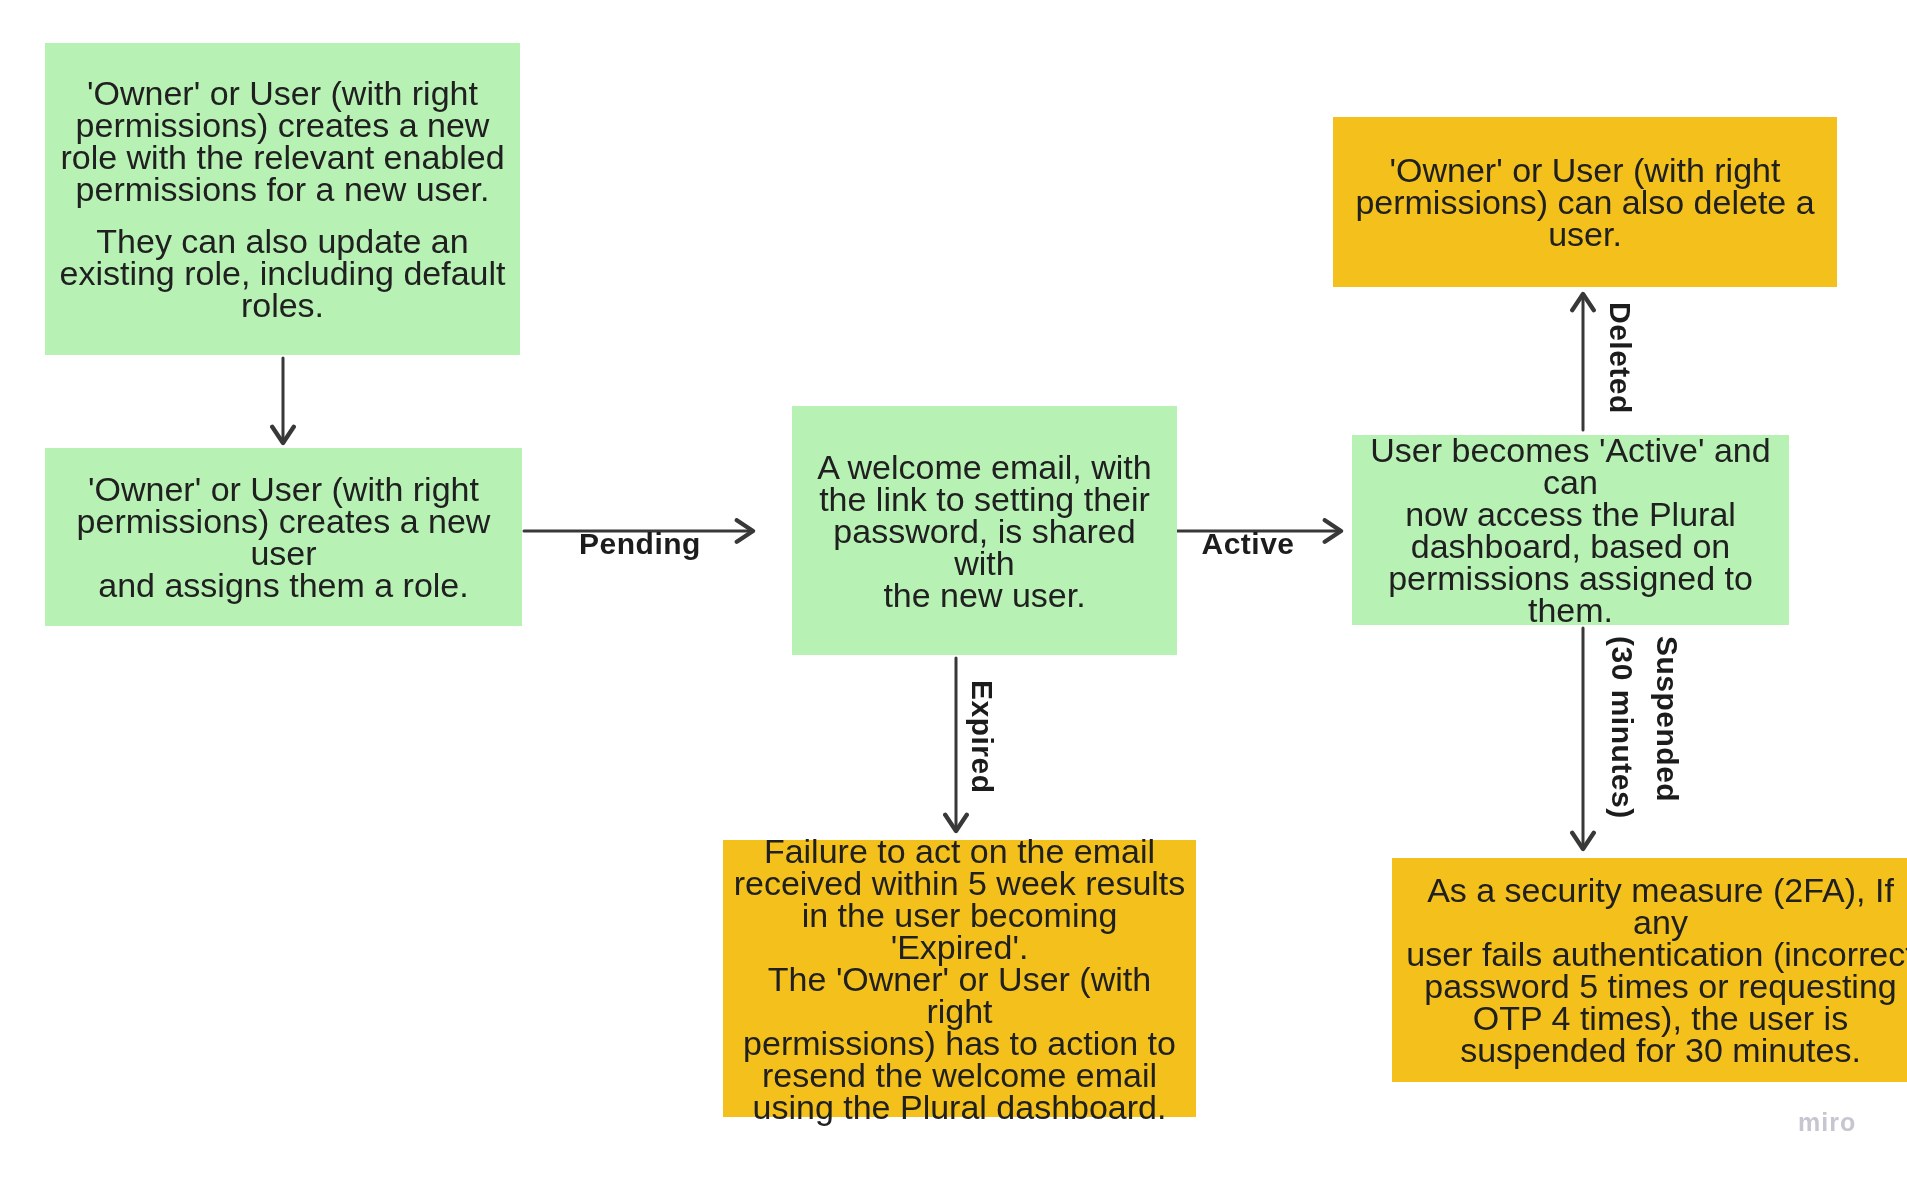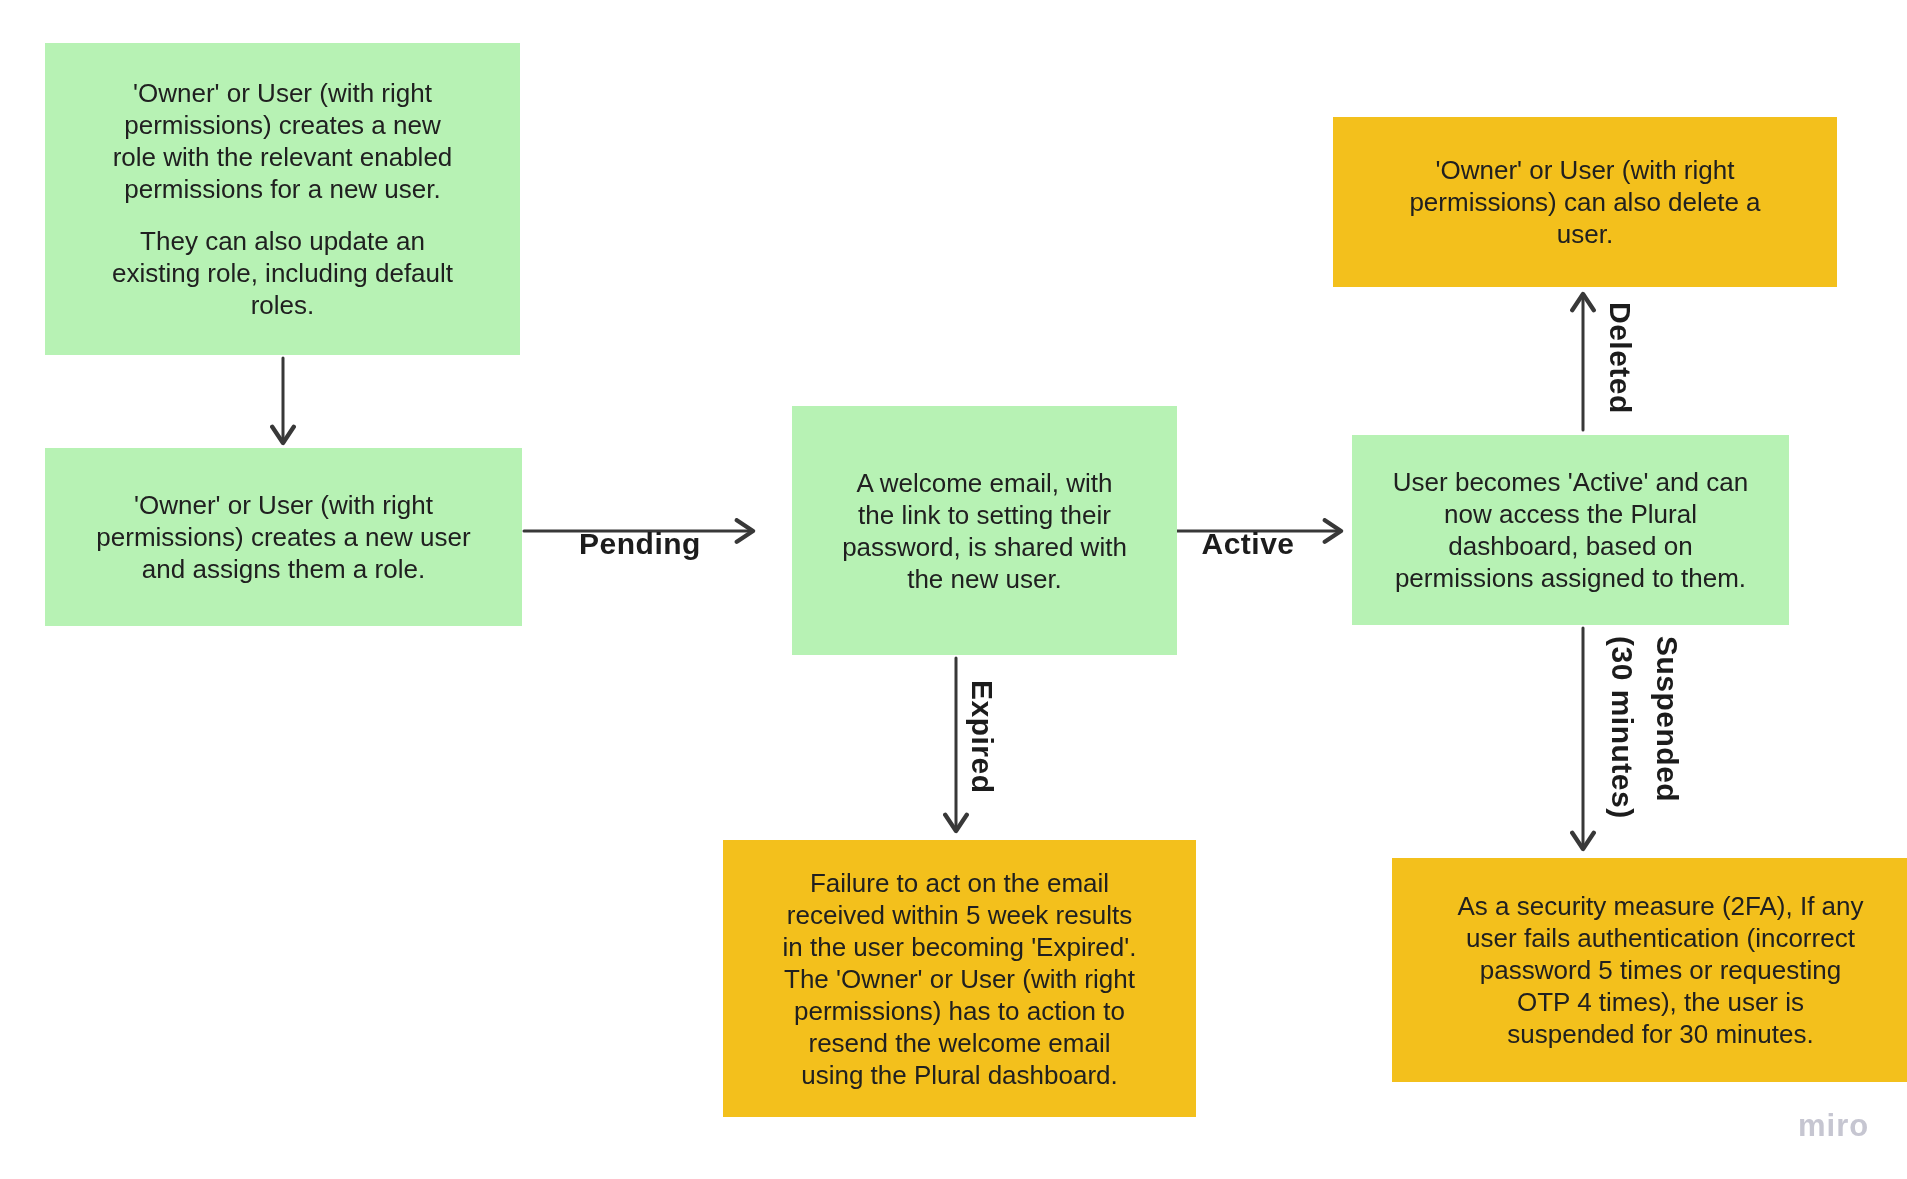--- a/index.html
+++ b/index.html
@@ -16,21 +16,21 @@
     overflow: hidden;
   }
   .node {
     position: absolute;
     display: flex;
     flex-direction: column;
     align-items: center;
     justify-content: center;
     text-align: center;
     box-sizing: border-box;
-    font-size: 26px;
+    font-size: 34px;
     line-height: 32px;
     color: var(--text, #202020);
     padding: 8px 10px;
     gap: 20px;
   }
   .node .node-text {
     white-space: pre-line;
   }
   .green { background: var(--green, #b7f2b4); }
   .amber { background: var(--amber, #f3c01c); }
@@ -75,21 +75,21 @@
   }
   #label-deleted   { left: 1598px; top: 302px; }
   #label-expired   { left: 960px;  top: 680px; }
   #label-suspended { left: 1600px; top: 636px; height: 230px; }
   #label-suspended .vline { display: block; }
 
   #watermark {
     position: absolute;
     left: 1798px;
     top: 1108px;
-    font-size: 31px;
+    font-size: 25px;
     font-weight: bold;
     letter-spacing: 1px;
     color: var(--watermark, #c6c6d1);
     text-decoration: none;
   }
 </style>
 </head>
 <body>
 
 <div id="board">

